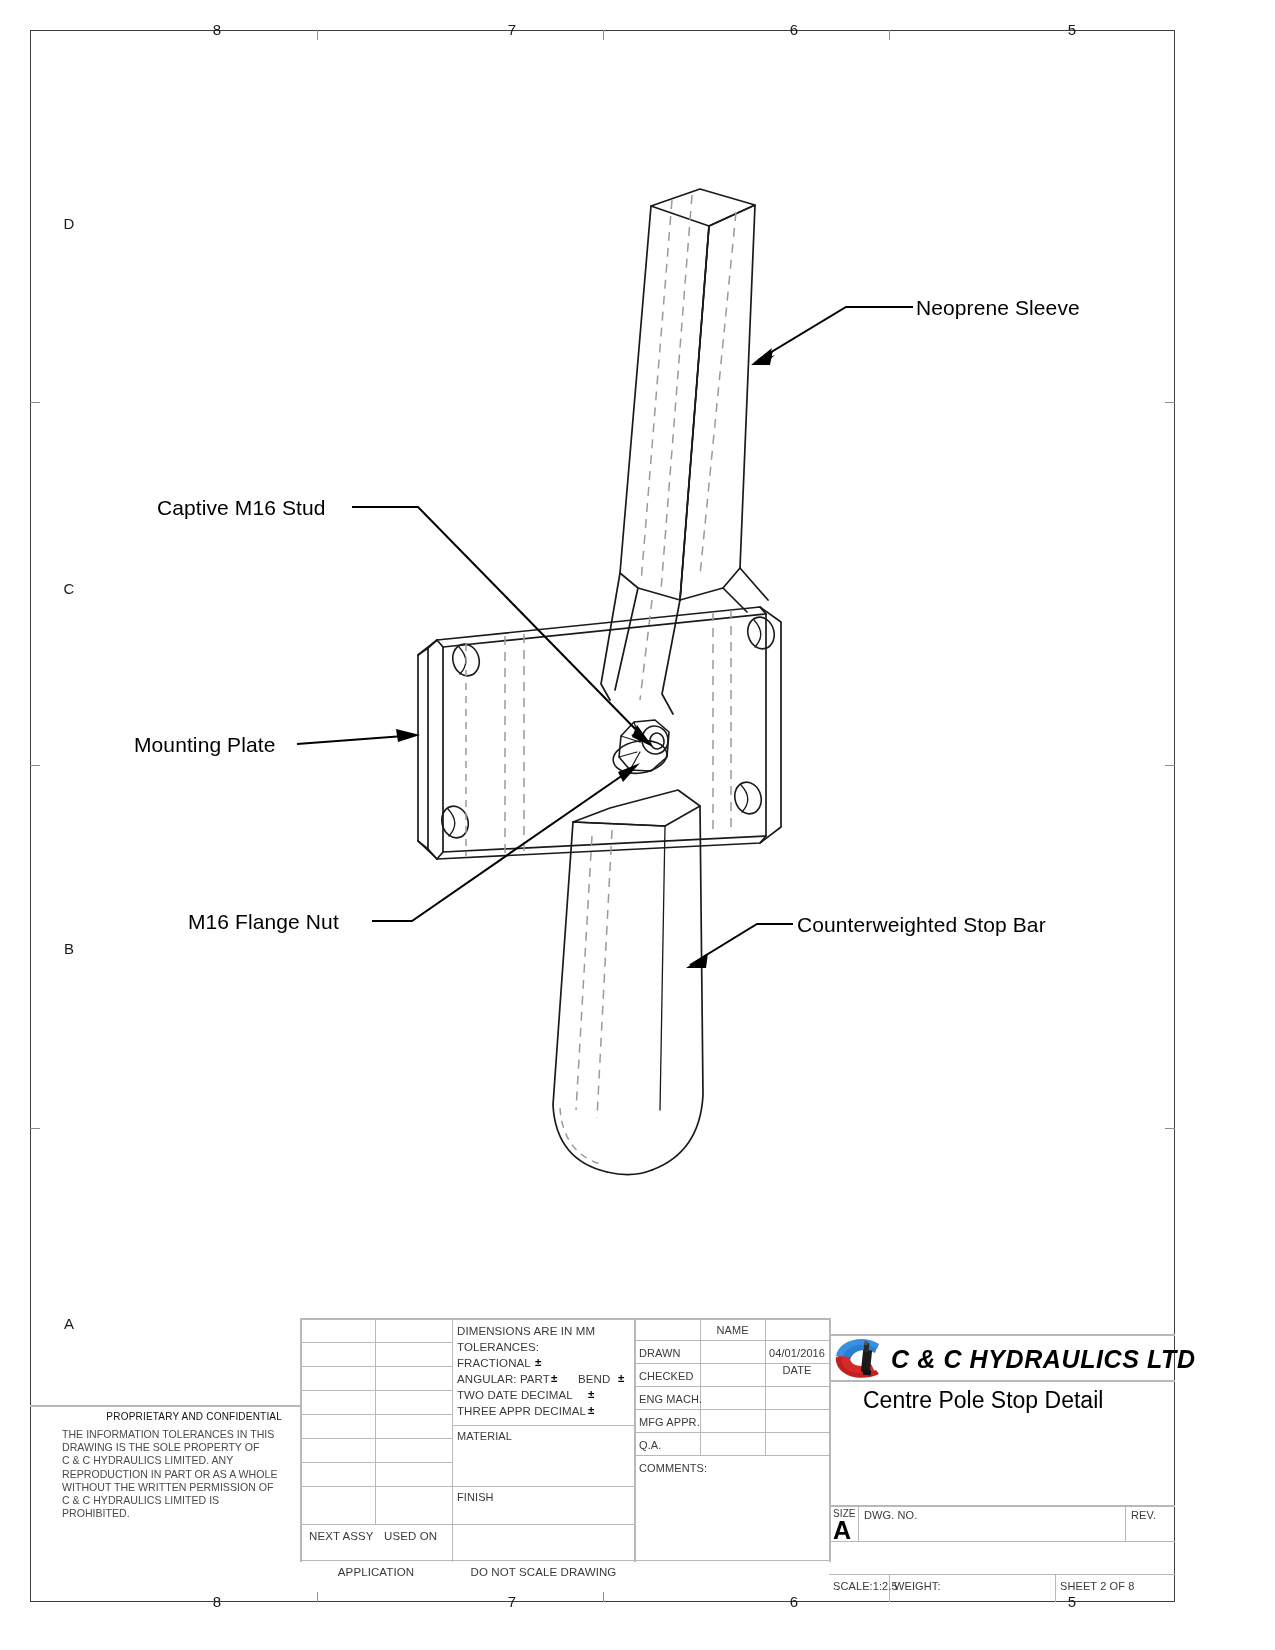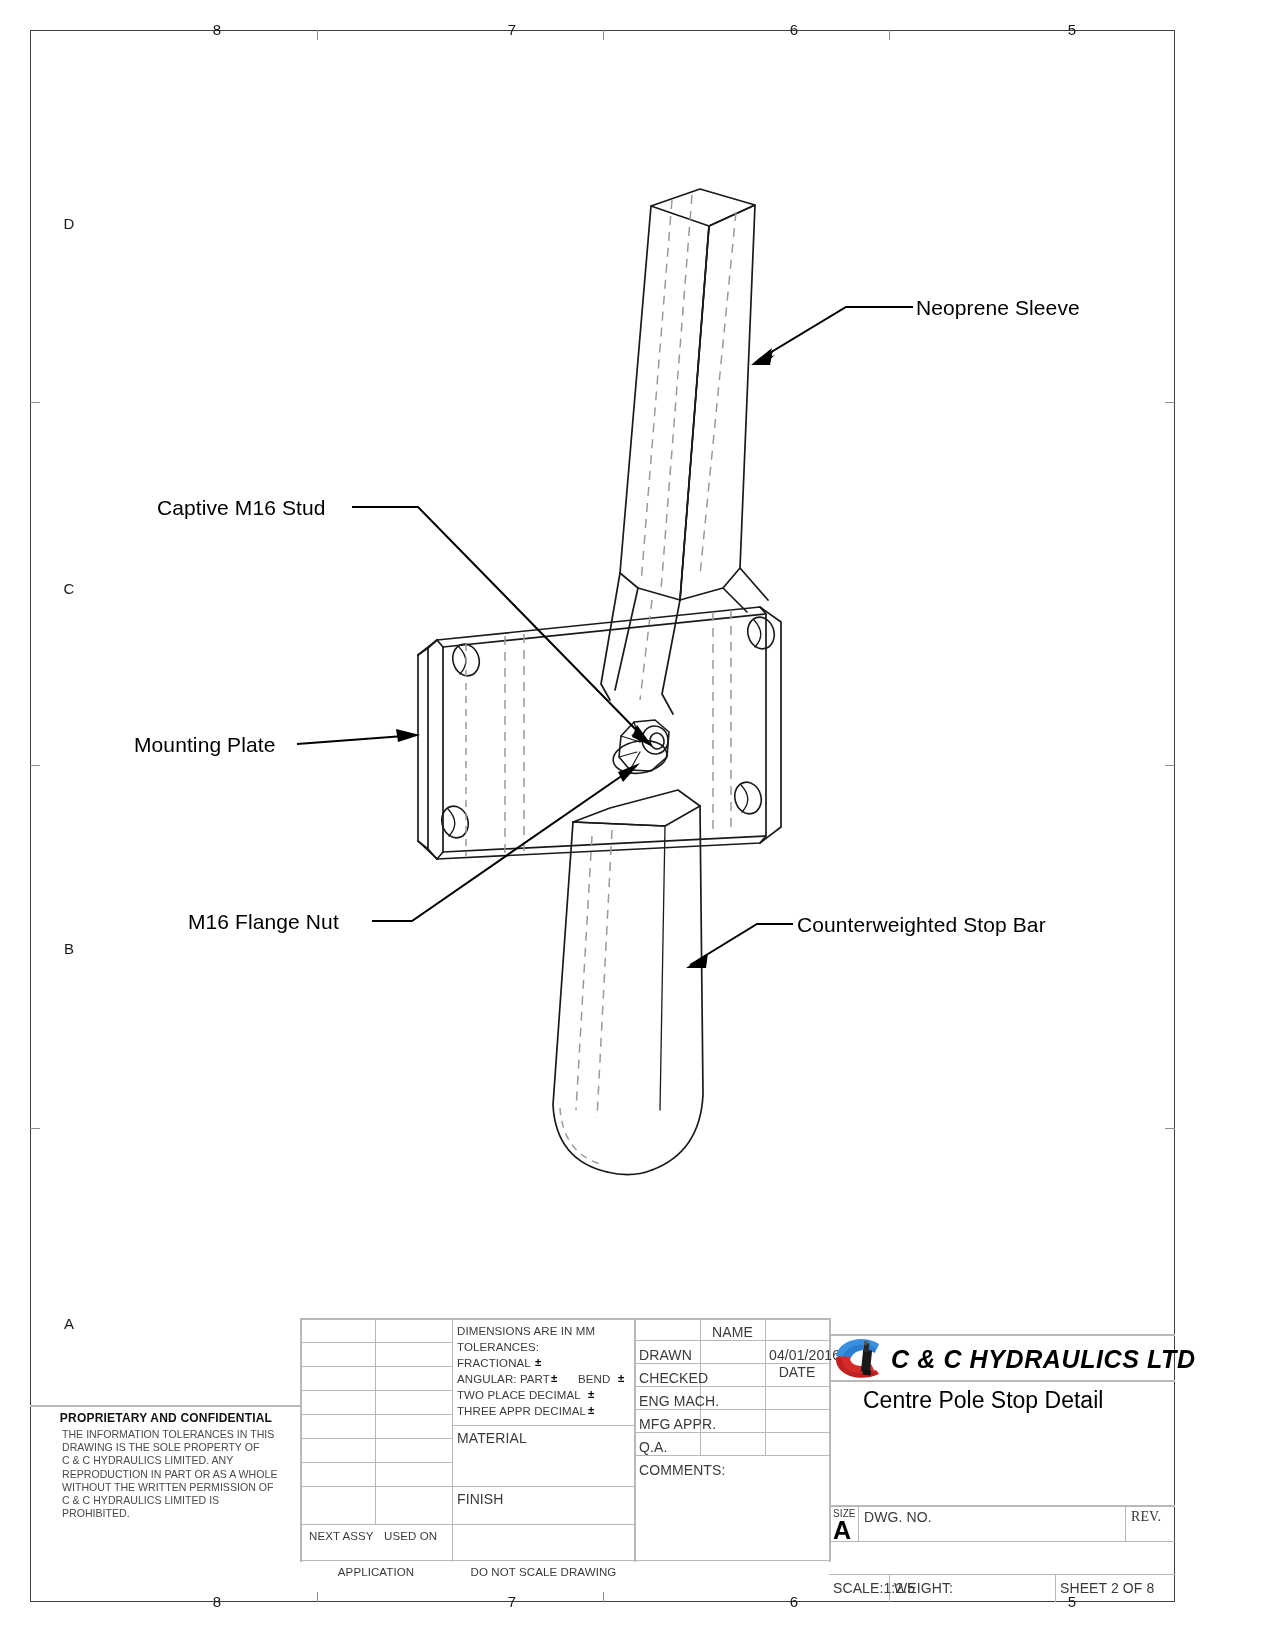--- a/index.html
+++ b/index.html
@@ -29,29 +29,29 @@
   .zone-num{width:24px;}
   .zone-let{width:18px;}
 
   
   .callout{
     position:absolute;font-size:21px;color:#000;white-space:nowrap;
     font-family:"Liberation Sans", sans-serif;letter-spacing:.1px;
   }
   .tb-line{position:absolute;background:#b8b8b8;}
   .tb-txt{
-    position:absolute;font-size:14px;color:#3a3a3a;white-space:nowrap;
+    position:absolute;font-size:11px;color:#3a3a3a;white-space:nowrap;
     font-family:"Liberation Sans", sans-serif;letter-spacing:.1px;
   }
   .tb-txt.mid{font-size:11.5px;}
   .tb-txt.c{text-align:center;}
 
   .prop-title{
-    position:absolute;font-size:12px;font-weight:bold;color:#111;
-    letter-spacing:.2px;text-align:center;width:232px;
+    position:absolute;font-size:10px;font-weight:normal;color:#111;
+    letter-spacing:.2px;text-align:right;width:232px;
     font-family:"Liberation Sans", sans-serif;
   }
   .prop-body{
     position:absolute;font-size:10.6px;color:#4a4a4a;line-height:13.2px;
     width:236px;font-family:"Liberation Sans", sans-serif;
   }
 
   .dwg-title{
     position:absolute;font-size:23px;color:#000;white-space:nowrap;
     font-family:"Liberation Sans", sans-serif;
@@ -270,21 +270,21 @@
     <div class="tb-line" style="left:30px;top:1405px;width:270px;height:1.6px;"></div>
 
     <div class="tb-txt mid" style="left:457px;top:1325px;">DIMENSIONS ARE IN MM</div>
     <div class="tb-txt mid" style="left:457px;top:1341px;">TOLERANCES:</div>
     <div class="tb-txt mid" style="left:457px;top:1357px;">FRACTIONAL</div>
     <div class="tb-txt mid" style="left:535px;top:1356px;font-weight:bold;color:#000;">±</div>
     <div class="tb-txt mid" style="left:457px;top:1373px;">ANGULAR: PART</div>
     <div class="tb-txt mid" style="left:551px;top:1372px;font-weight:bold;color:#000;">±</div>
     <div class="tb-txt mid" style="left:578px;top:1373px;">BEND</div>
     <div class="tb-txt mid" style="left:618px;top:1372px;font-weight:bold;color:#000;">±</div>
-    <div class="tb-txt mid" style="left:457px;top:1389px;">TWO PLACE DECIMAL</div>
+    <div class="tb-txt mid" style="left:457px;top:1389px;">TWO DATE DECIMAL</div>
     <div class="tb-txt mid" style="left:588px;top:1388px;font-weight:bold;color:#000;">±</div>
     <div class="tb-txt mid" style="left:457px;top:1405px;">THREE APPR DECIMAL</div>
     <div class="tb-txt mid" style="left:588px;top:1404px;font-weight:bold;color:#000;">±</div>
 
     <div class="tb-txt" style="left:457px;top:1430px;">MATERIAL</div>
     <div class="tb-txt" style="left:457px;top:1491px;">FINISH</div>
 
     <div class="tb-txt mid" style="left:309px;top:1530px;">NEXT ASSY</div>
     <div class="tb-txt mid" style="left:384px;top:1530px;">USED ON</div>
     <div class="tb-txt mid c" style="left:300px;top:1566px;width:152px;">APPLICATION</div>
@@ -315,21 +315,21 @@
       <circle cx="33" cy="6" r="2.2" fill="#555"></circle>
     </svg>
     <div class="brand nosel" style="left:891px;top:1345px;">C &amp; C HYDRAULICS LTD</div>
 
     <div class="dwg-title nosel" style="left:863px;top:1387px;">Centre Pole Stop Detail</div>
 
     <div class="tb-txt" style="left:833px;top:1508px;font-size:10px;">SIZE</div>
     <div class="size-letter" style="left:833px;top:1518px;">A</div>
     <div class="tb-txt" style="left:864px;top:1509px;text-align:center;">DWG.  NO.</div>
     <div class="tb-txt" style="left:864px;top:1525px;"></div>
-    <div class="tb-txt" style="left:1131px;top:1509px;font-family:Liberation Serif, serif;">REV.</div>
+    <div class="tb-txt" style="left:1131px;top:1509px;">REV.</div>
     <div class="tb-txt" style="left:1131px;top:1525px;"></div>
 
     <div class="tb-txt" style="left:833px;top:1580px;">SCALE:1:2.5</div>
     <div class="tb-txt" style="left:894px;top:1580px;">WEIGHT:</div>
     <div class="tb-txt" style="left:1060px;top:1580px;">SHEET 2 OF 8</div>
 
     <div class="prop-title nosel" style="left:50px;top:1411px;">PROPRIETARY AND CONFIDENTIAL</div>
     <div class="prop-body nosel" style="left:62px;top:1428px;">
       <div>THE INFORMATION TOLERANCES IN THIS</div>
       <div>DRAWING IS THE SOLE PROPERTY OF</div>

